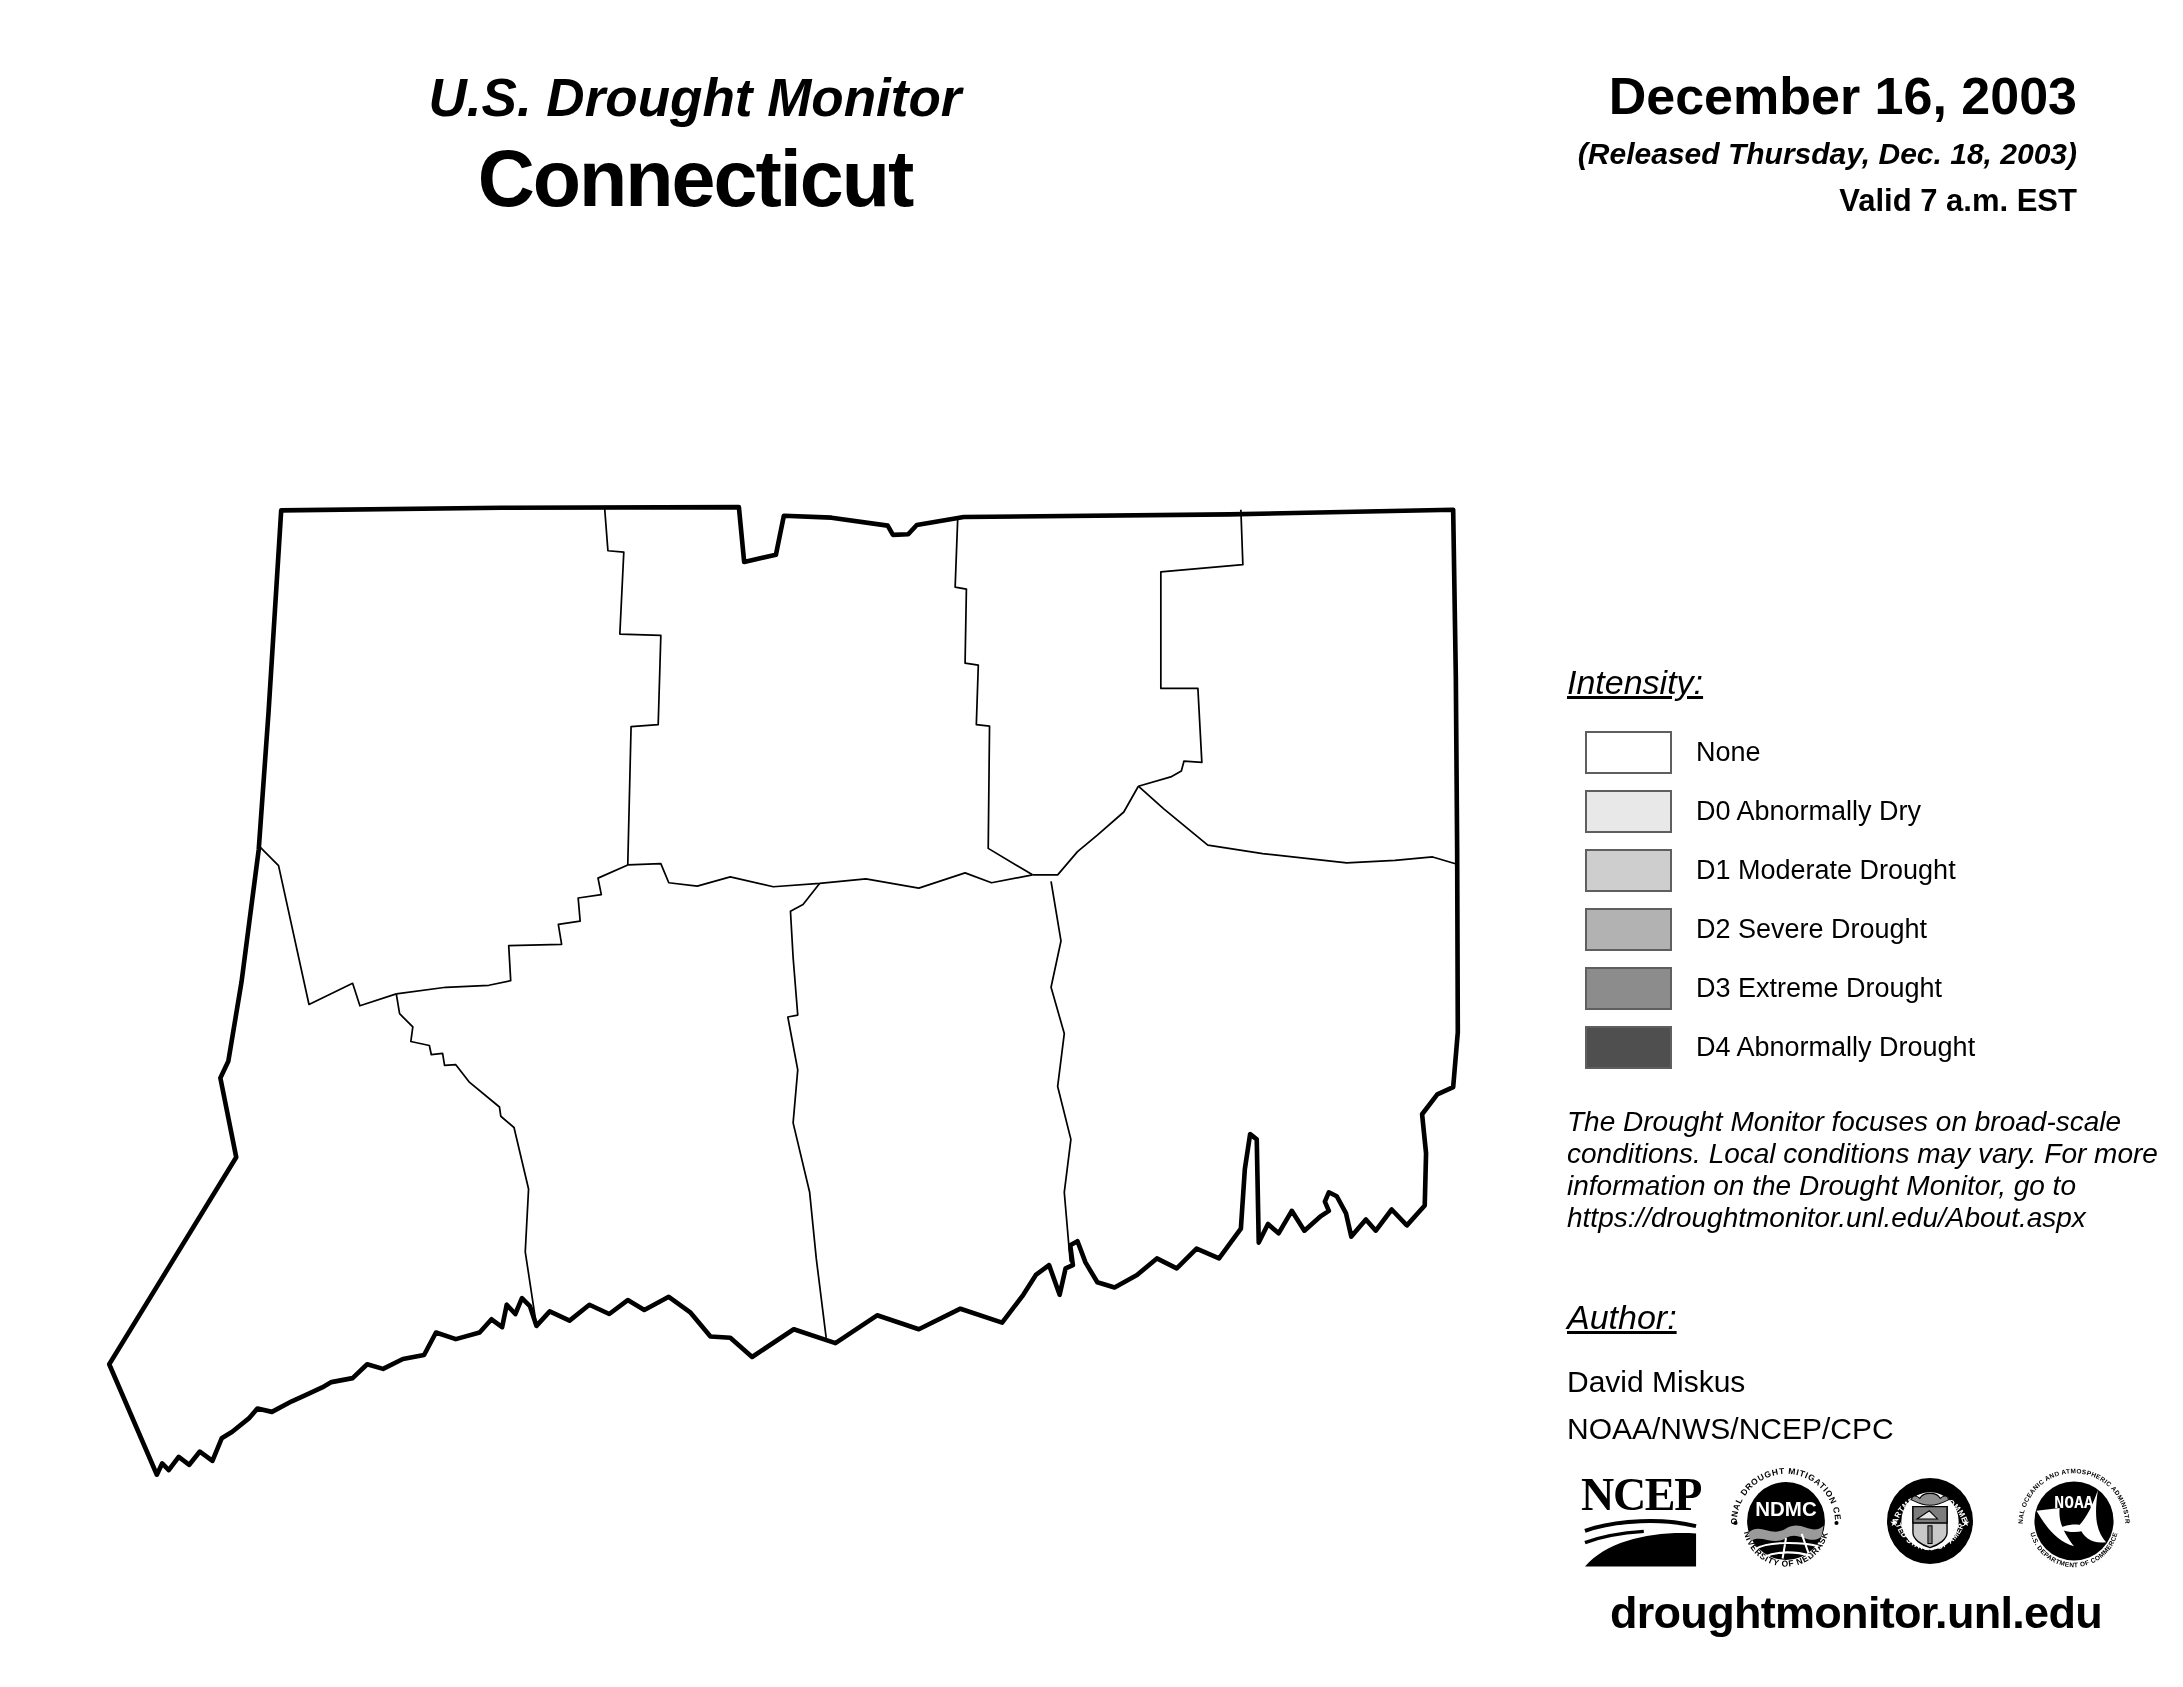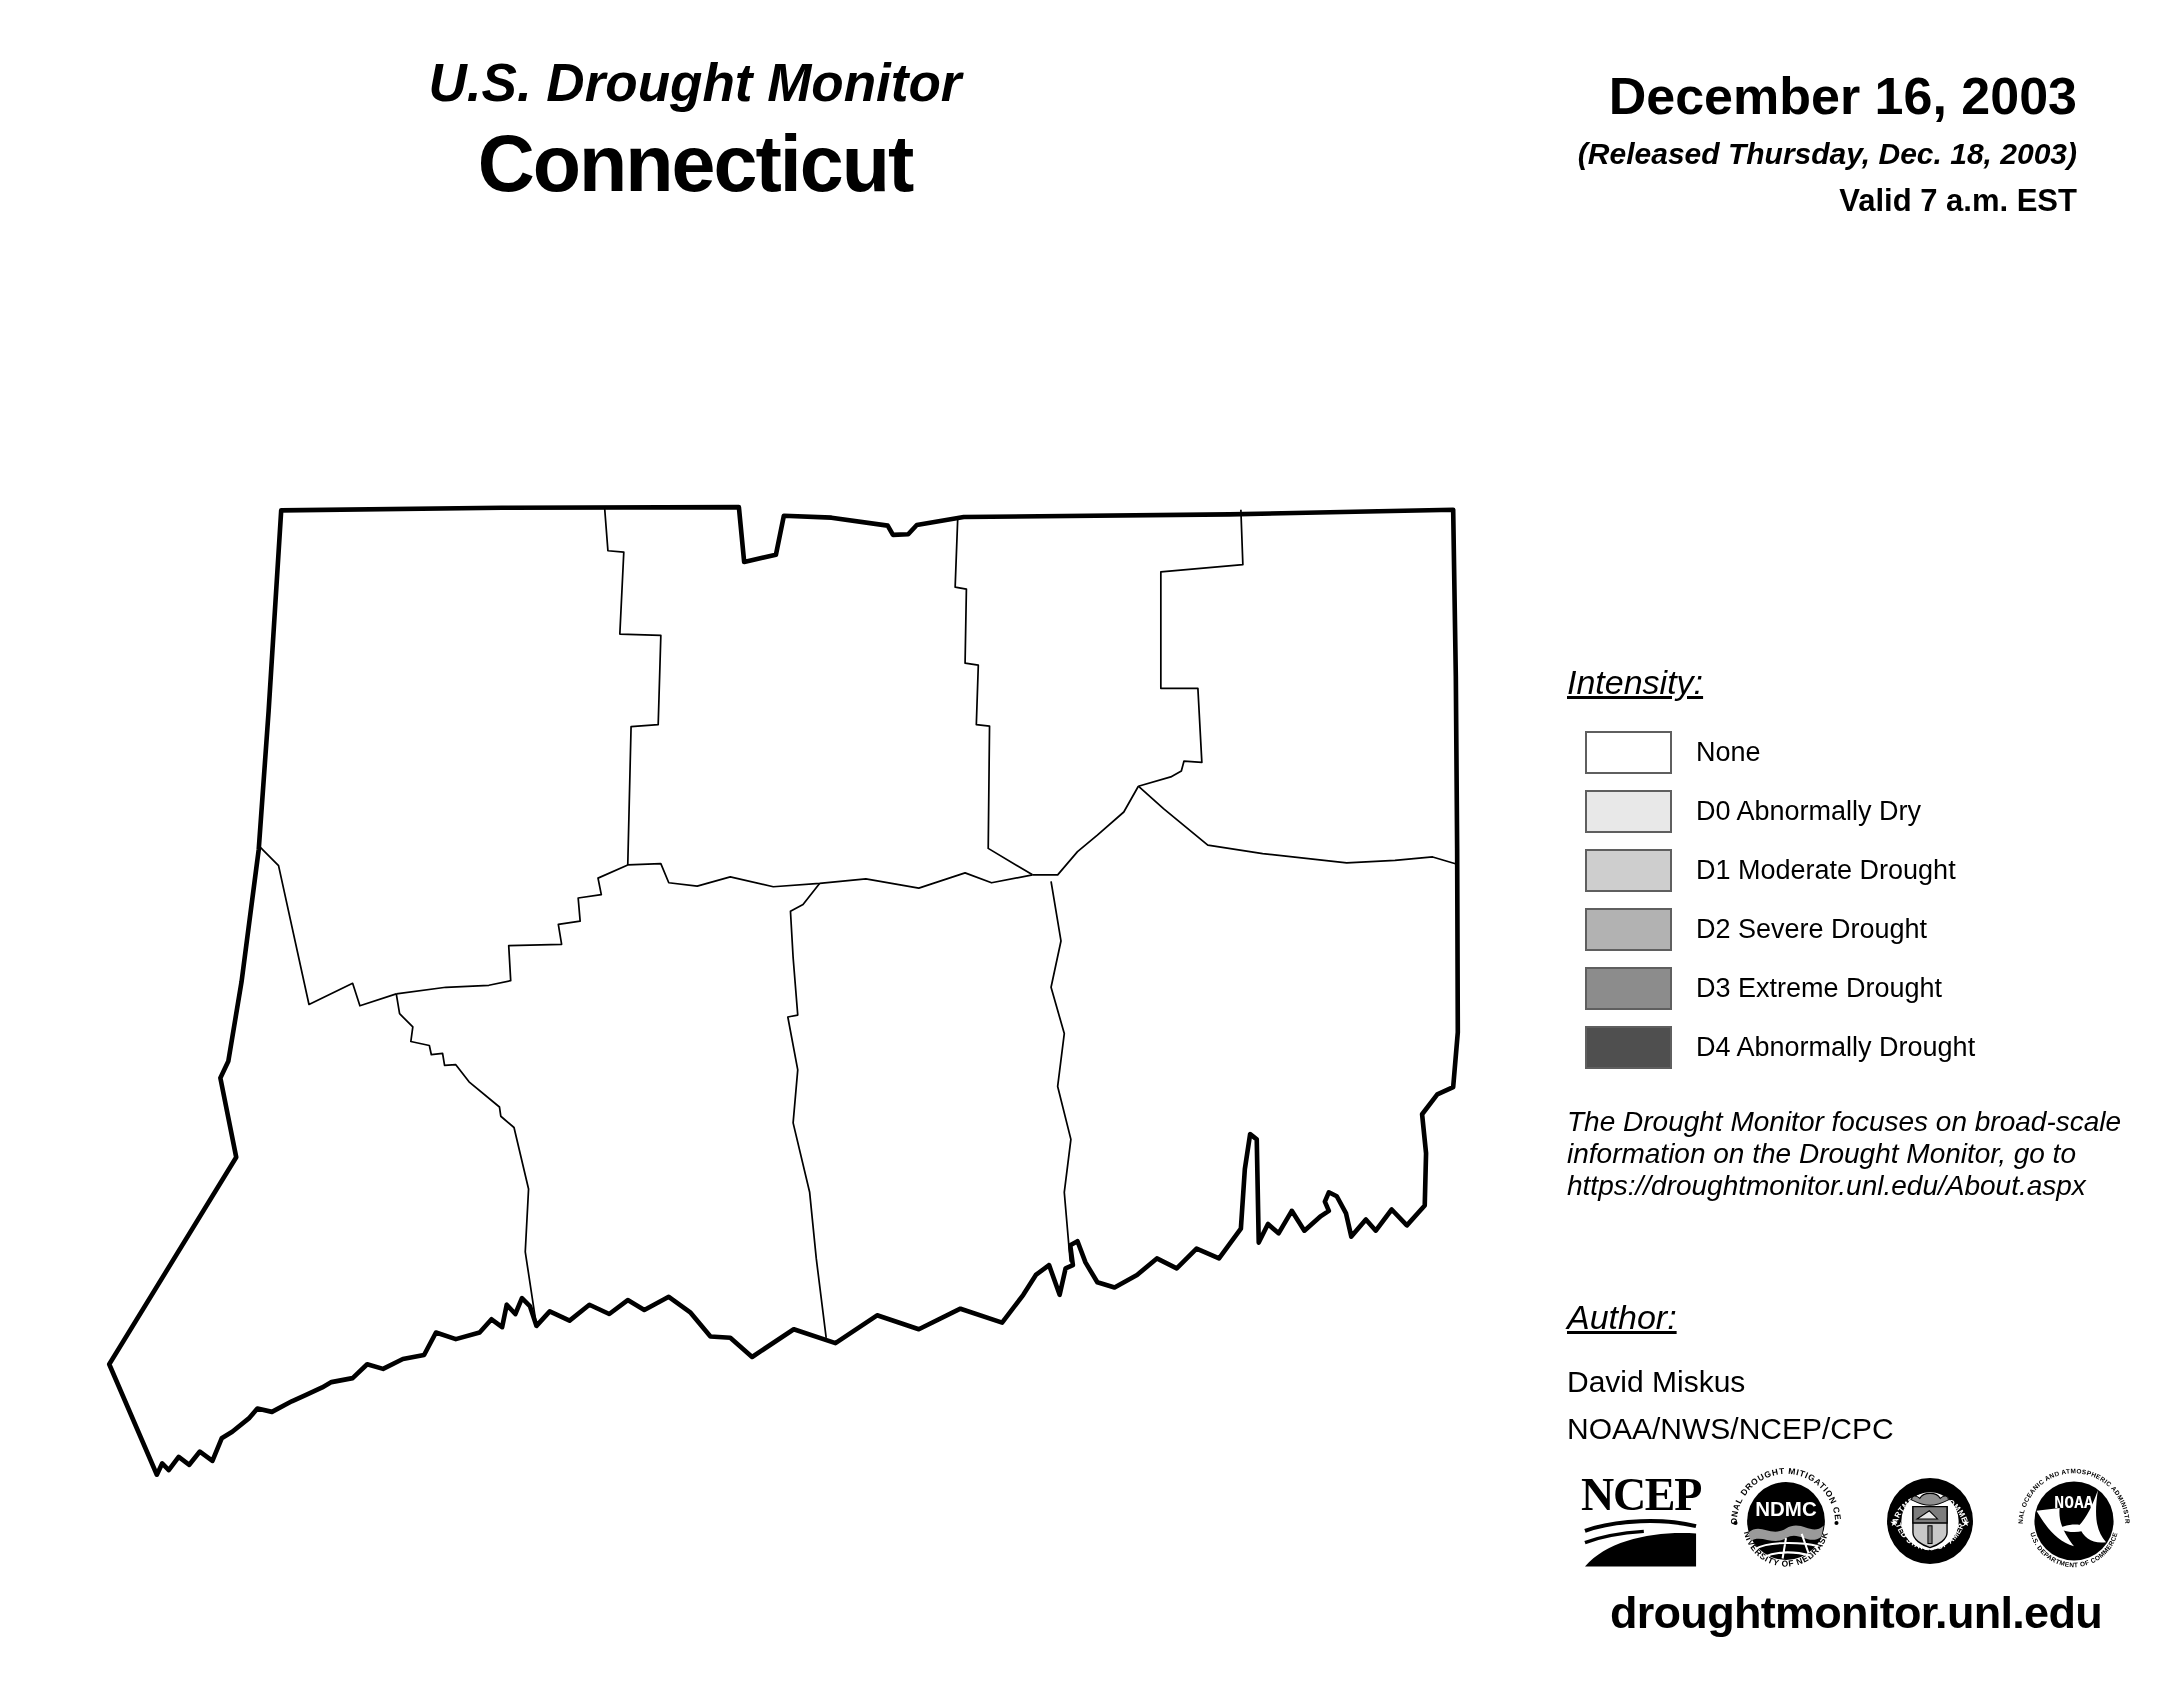--- a/index.html
+++ b/index.html
@@ -8,21 +8,21 @@
     position:relative;
     width:2183px; height:1687px;
     font-family:"Liberation Sans", sans-serif;
     color:#000;
     overflow:hidden;
   }
   .abs { position:absolute; }
 
   
   .title-block { left:265px; top:52px; width:860px; text-align:center; }
-  .title-line1 { font-size:53px; font-weight:bold; font-style:italic; letter-spacing:0px; }
+  .title-line1 { font-size:53px; font-weight:bold; font-style:italic; letter-spacing:0px;margin-top:15px; }
   .title-line2 { font-size:79px; font-weight:bold; letter-spacing:-2px; margin-top:5.3px; }
 
   .date-block { left:1442px; top:66px; width:635px; text-align:right; }
   .date-main { font-size:52px; font-weight:bold; }
   .date-released { font-size:30px; font-weight:bold; font-style:italic; margin-top:10.6px; }
   .date-valid { font-size:31px; font-weight:bold; margin-top:12px; }
 
   
   .map-wrap { left:105px; top:478px; width:1363px; height:1002px; }
   .map-wrap svg { display:block; width:1363px; height:1002px; }
@@ -111,20 +111,21 @@
     <div class="legend-label">D3 Extreme Drought</div>
   </div>
   <div class="legend-row">
     <div class="legend-swatch" style="background: rgb(79, 79, 79);"></div>
     <div class="legend-label">D4 Abnormally Drought</div>
   </div>
 </div>
 
 <div class="abs disclaimer">
   <div>The Drought Monitor focuses on broad-scale</div>
+  <div>conditions. Local conditions may vary. For more</div>
   <div>information on the Drought Monitor, go to</div>
   <div>https://droughtmonitor.unl.edu/About.aspx</div>
 </div>
 
 <div class="abs author">
   <div class="author-heading">Author:</div>
   <div class="author-name">David Miskus</div>
   <div class="author-org">NOAA/NWS/NCEP/CPC</div>
 </div>
 

